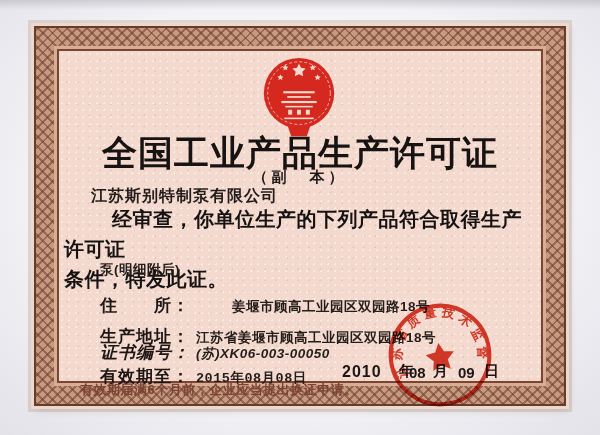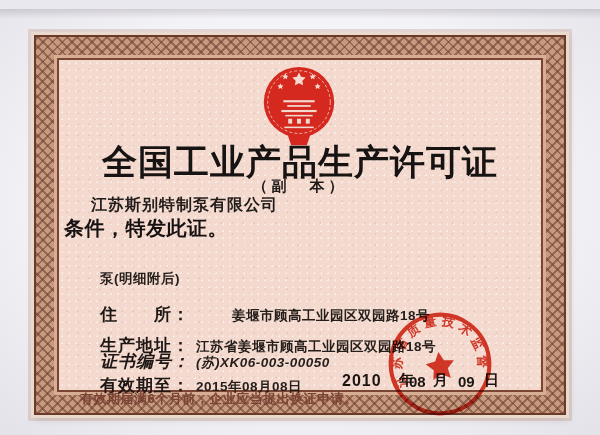--- a/index.html
+++ b/index.html
@@ -6,21 +6,20 @@
   body{
     width:600px;height:435px;
     font-family:"Liberation Sans","DejaVu Sans",sans-serif;
     background:#e9e8ee;
     position:relative;overflow:hidden;
   }
   .photo{
     position:absolute;inset:0;
     background:
       radial-gradient(ellipse at 50% 45%, #fbfafc 0%, #f3f2f6 60%, #e3e2e9 100%);
-    margin-top: 9px;
   }
   
   .frame{
     position:absolute;left:34px;top:26px;width:532px;height:380px;
     box-sizing:border-box;
     border:2px solid #6b3b2a;
     background:
       repeating-linear-gradient(45deg, rgba(109,64,48,.55) 0 2px, rgba(0,0,0,0) 2px 7px),
       repeating-linear-gradient(-45deg, rgba(109,64,48,.55) 0 2px, rgba(0,0,0,0) 2px 7px),
       linear-gradient(#c79a80,#c79a80);
@@ -57,21 +56,21 @@
   .company{
     position:absolute;left:91px;top:186px;
     font-size:16px;font-weight:bold;color:#221c1a;letter-spacing:1px;
   }
   .statement{position:absolute;left:64px;top:204px;width:478px;color:#171212;}
   .statement .line{font-size:20px;font-weight:bold;line-height:30px;letter-spacing:0.5px;}
   .statement .line.first{text-indent:48px;}
   .field-row{position:absolute;left:100px;display:flex;align-items:baseline;white-space:nowrap;}
   .field-label{font-size:17px;font-weight:bold;color:#1d1614;width:96px;letter-spacing:1px;}
   .field-value{font-size:13.5px;font-weight:bold;color:#241d1a;letter-spacing:0.5px;}
-  .row0{top:261px;} .row1{top:294px;gap:36px;} .row2{top:325px;} .row3{top:341px;font-style:italic;} .row4{top:365px;}
+  .row0{top:261px;} .row1{top:294px;gap:36px;} .row2{top:325px;} .row3{top:341px;font-style:italic;} .row4{top:365px;font-family:Liberation Mono, monospace;}
   .note{
     position:absolute;left:80px;top:381px;
     font-size:13px;font-weight:bold;color:#7b4334;letter-spacing:0.5px;
   }
   .date-part{position:absolute;font-weight:bold;color:#1c1513;}
   .d-year{left:342px;top:363px;font-size:16px;letter-spacing:1px;}
   .d-yunit{left:399px;top:362px;font-size:15px;}
   .d-month{left:409px;top:364px;font-size:15px;}
   .d-munit{left:433px;top:362px;font-size:15px;}
   .d-day{left:458px;top:364px;font-size:15px;}
@@ -113,20 +112,21 @@
     <rect x="40" y="57" width="4" height="5" fill="#f3d9ce"></rect>
     <rect x="49" y="57" width="4" height="5" fill="#f3d9ce"></rect>
     <rect x="27" y="65" width="30" height="1.6" fill="#f3d9ce"></rect>
   </svg>
 
   <div class="title">全国工业产品生产许可证</div>
   <div class="subtitle">（副　本）</div>
   <div class="company">江苏斯别特制泵有限公司</div>
 
   <div class="statement">
+    <div class="line first">经审查，你单位生产的下列产品符合取得生产许可证</div>
     <div class="line">条件，特发此证。</div>
   </div>
 
   <div class="field-row row0">
     <span class="field-value">泵(明细附后)</span>
   </div>
   <div class="field-row row1">
     <span class="field-label">住　　所：</span>
     <span class="field-value">姜堰市顾高工业园区双园路18号</span>
   </div>

